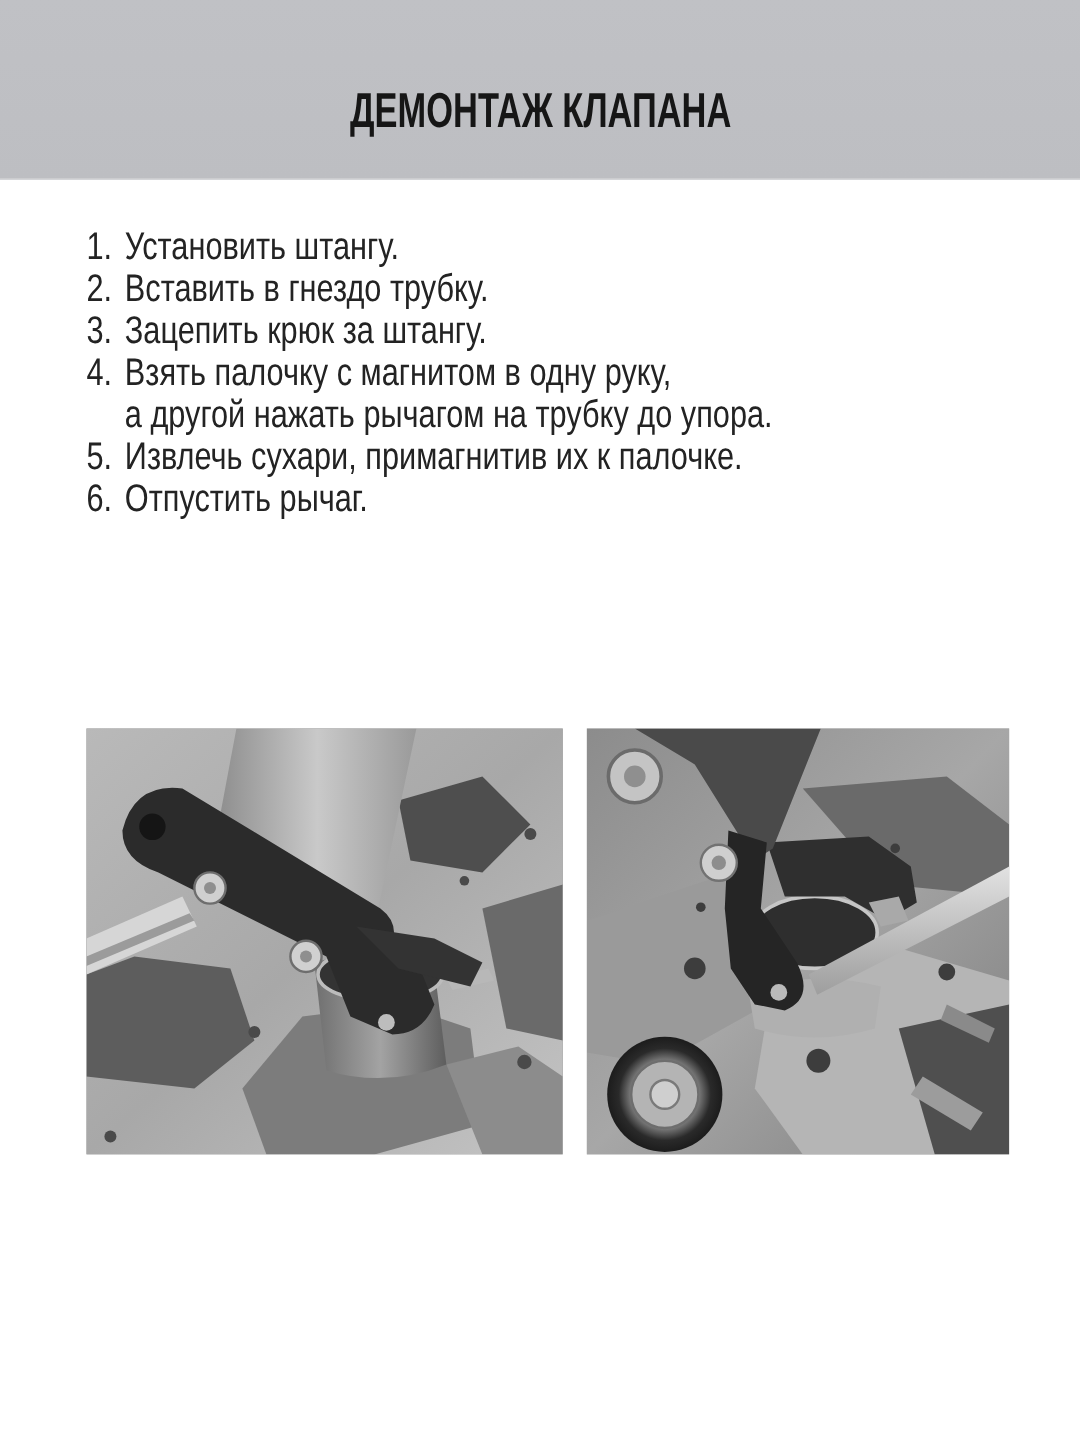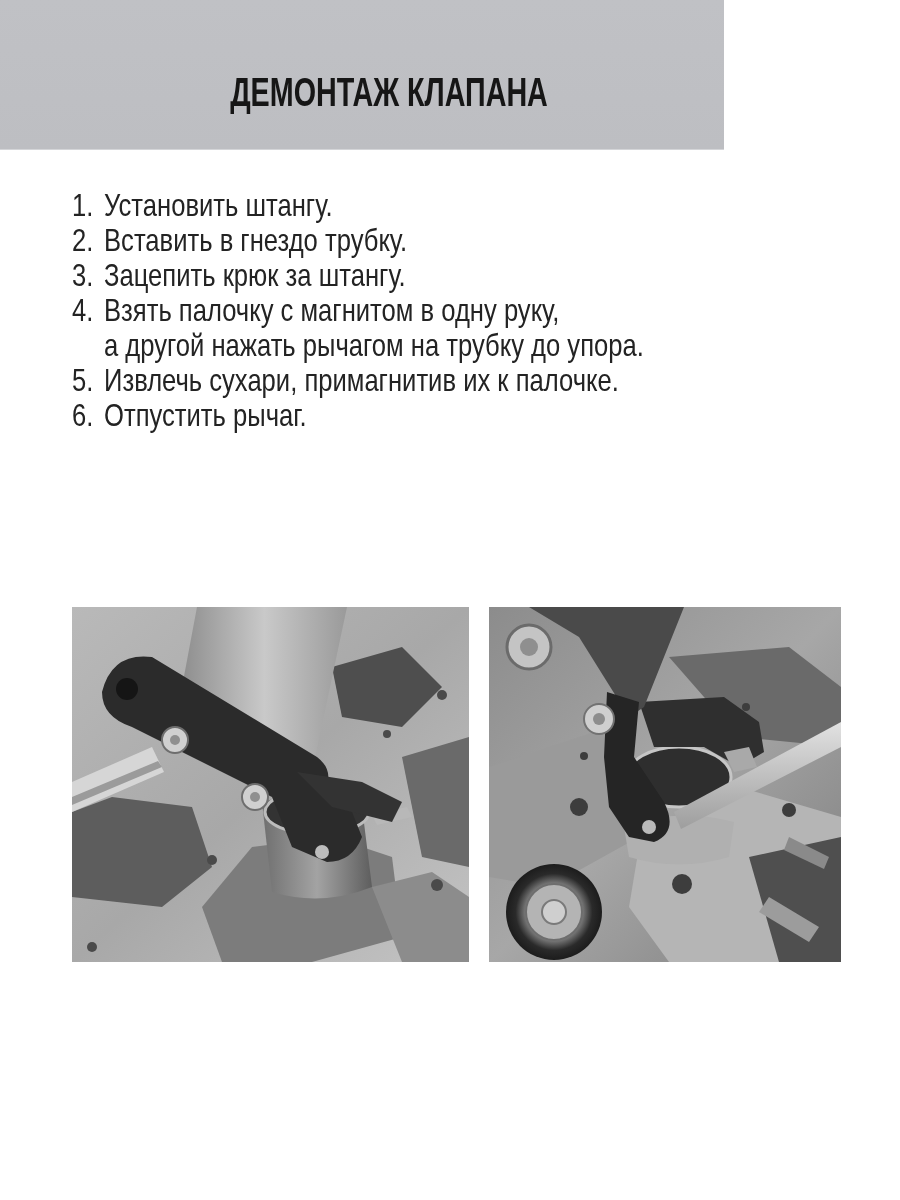--- a/index.html
+++ b/index.html
@@ -11,21 +11,21 @@
       overflow: hidden;
     }
     body {
       position: relative;
       font-family: "Liberation Sans", sans-serif;
       color: #1e1e1e;
     }
     .header-band {
       position: absolute;
       left: 0; top: 0;
-      width: 724px; height: 149px;
+      width: 900px; height: 149px;
       background: linear-gradient(180deg, #c0c1c5 0%, #bdbec2 100%);
       border-bottom: 1px solid #d4d5d8;
     }
     .page-title {
       position: absolute;
       left: 0; right: 0;
       top: 66px;
       text-align: center;
       margin: 0;
       font-family: "Liberation Sans", sans-serif;

